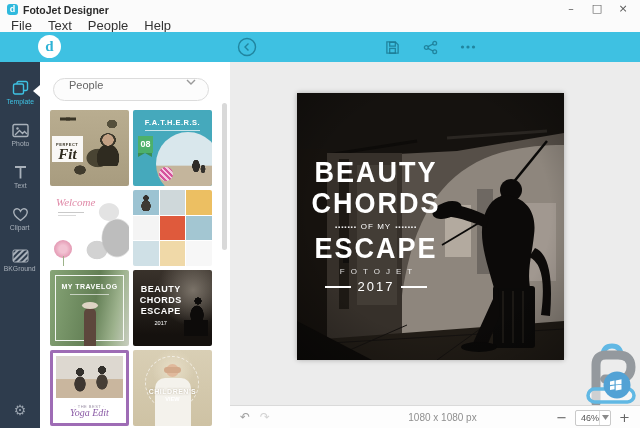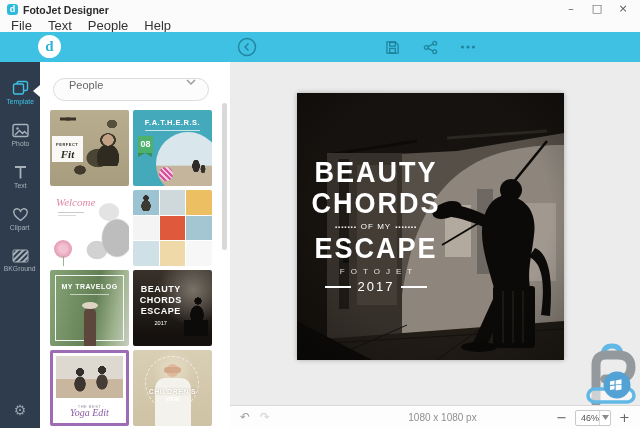--- a/index.html
+++ b/index.html
@@ -65,21 +65,21 @@
         radial-gradient(20px 16px at 48px 48px, #494433 55%, transparent 60%),
         radial-gradient(10px 8px at 30px 60px, #403b2d 55%, transparent 60%),
         radial-gradient(8px 7px at 62px 14px, #55503c 60%, transparent 64%),
         linear-gradient(#b9ad90,#a89c7f); }
   .t1 .bar-icon { position:absolute; left:10px; top:4px; width:16px; height:10px;
         background:linear-gradient(#3a3526,#3a3526); clip-path:polygon(0 35%,100% 35%,100% 65%,0 65%); }
   .t1 .bar-icon:before { content:""; position:absolute; left:6px; top:-4px; width:4px; height:18px; background:#3a3526; }
   .t1 .label-box { position:absolute; left:2px; top:26px; width:31px; height:26px; background:rgba(255,255,255,.92);
         display:flex; flex-direction:column; align-items:center; justify-content:center; }
   .t1 .l1 { font-size:8px; transform:scale(.5); color:#3a3526; font-weight:bold; letter-spacing:1px; }
-  .t1 .l2 { font-size:11px; font-style:italic; font-weight:bold; color:#2e2a1e;
+  .t1 .l2 { font-size:15px; font-style:italic; font-weight:bold; color:#2e2a1e;
             font-family:"Liberation Serif", serif; line-height:10px; }
   .t1 .man { position:absolute; right:6px; top:22px; width:30px; height:34px;
         background: radial-gradient(8px 8px at 15px 8px, #c3a184 70%, transparent 72%),
                     radial-gradient(16px 20px at 15px 26px, #2f2b20 68%, transparent 72%); }
 
   
   .t2 { background:#45a9bc; }
   .t2 .title { position:absolute; top:8px; width:100%; text-align:center; color:#fff;
                font-size:7.5px; font-weight:bold; letter-spacing:.5px; }
   .t2 .rule { position:absolute; top:20px; left:12px; right:12px; height:1px; background:rgba(255,255,255,.7); }

